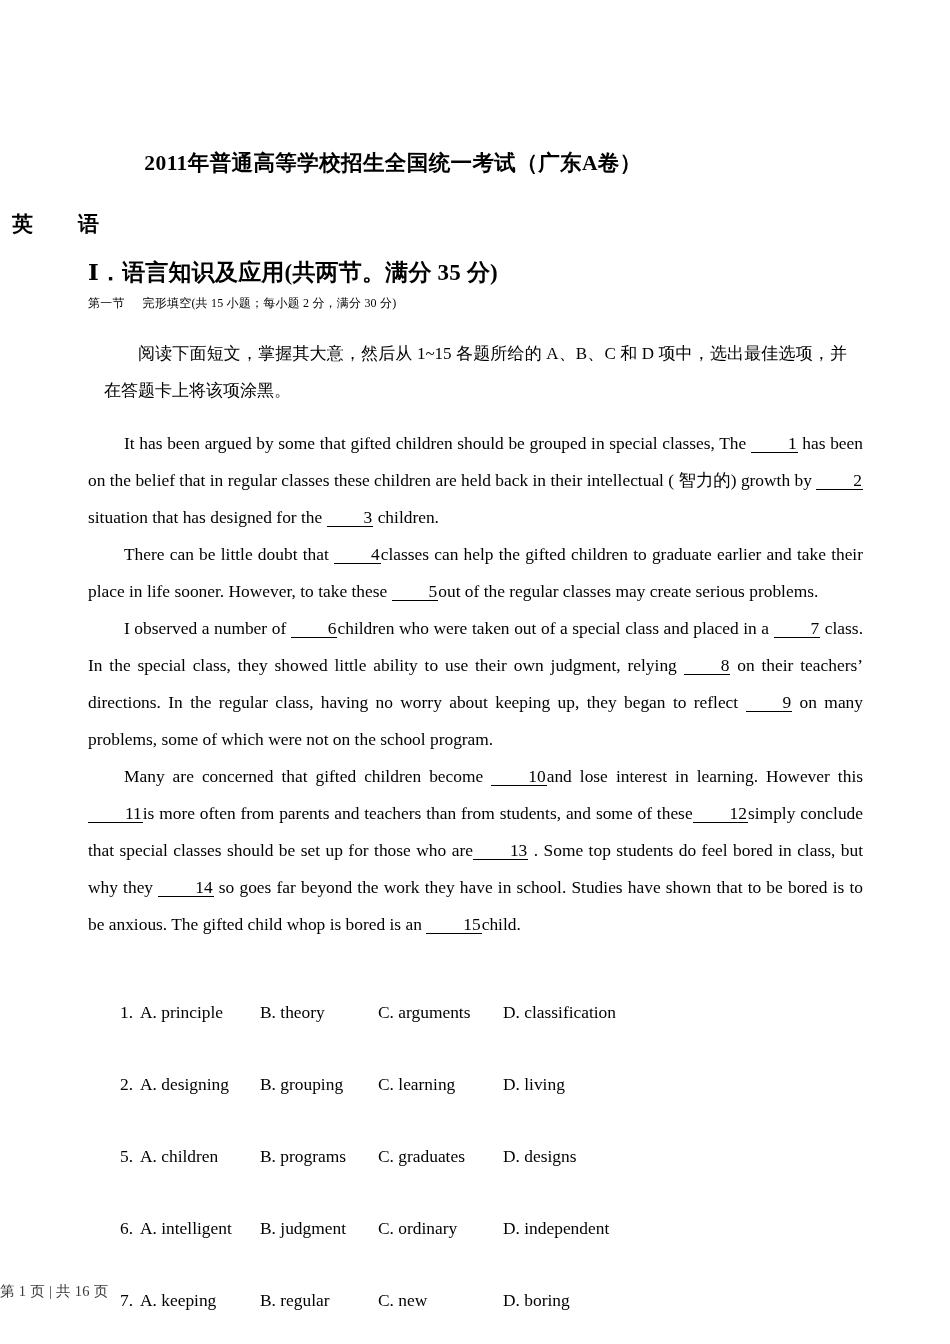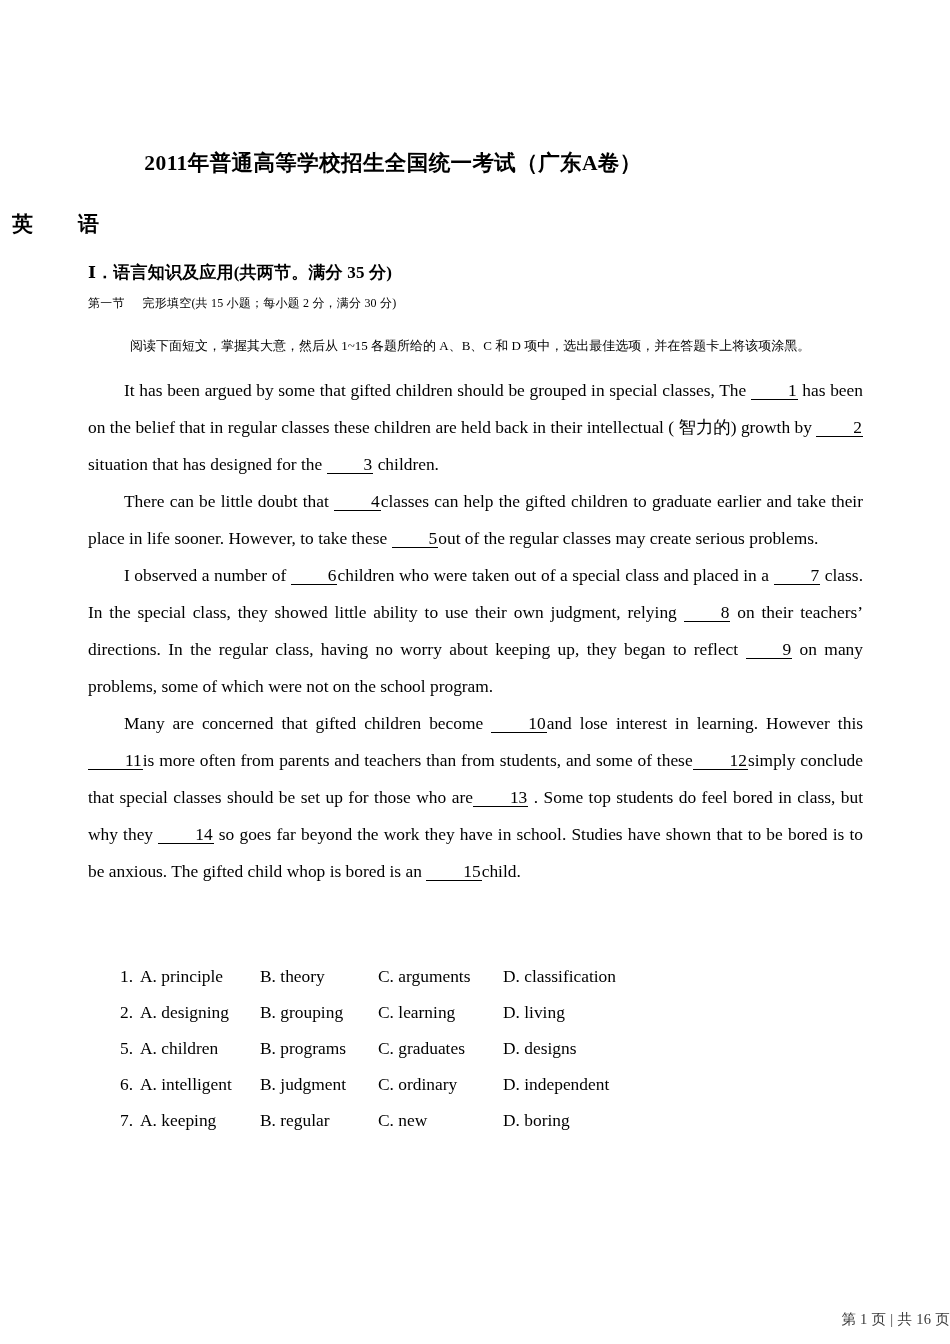--- a/index.html
+++ b/index.html
@@ -50,38 +50,38 @@
 
   
   .body-block {
     position: absolute;
     left: 88px;
     top: 258px;
     width: 775px;
   }
 
   .sec-head {
-    font-size: 17px;
+    font-size: 23px;
     font-weight: bold;
     line-height: 30px;
     margin: 0;
     letter-spacing: 0.2px;
   }
   .sec-sub {
     font-size: 12px;
     line-height: 31px;
     margin: 0;
     letter-spacing: 0.2px;
   }
   .sec-sub .gap { display: inline-block; width: 18px; }
 
   .cn-para {
-    font-size: 13px;
+    font-size: 17px;
     line-height: 37px;
-    margin: 8px;
+    margin: 16px;
     text-align: justify;
     text-justify: inter-ideograph;
     text-indent: 34px;
   }
 
   .en-para {
     font-size: 17.4px;
     line-height: 37px;
     margin: 0;
     text-align: justify;
@@ -105,41 +105,41 @@
   .options {
     position: absolute;
     left: 120px;
     top: 958px;
     width: 760px;
   }
   .opt-row {
     font-size: 17.4px;
     line-height: 36px;
     white-space: nowrap;
+    margin-top: 36px;
   }
   .opt-num {
     display: inline-block;
     width: 20px;
   }
   .opt-a { display: inline-block; min-width: 120px; }
   .opt-b { display: inline-block; min-width: 118px; }
   .opt-c { display: inline-block; min-width: 125px; }
   .opt-d { display: inline-block; }
 
   
   .footer {
     position: absolute;
     left: 0;
     top: 1282px;
     width: 950px;
-    text-align: right;
+    text-align: left;
     font-size: 14.5px;
     color: #3a3a3a;
     letter-spacing: 0.3px;
-    margin-top: 28px;
   }
 </style>
 </head>
 <body>
 
 <div class="page">
 
   <div class="doc-title">2011年普通高等学校招生全国统一考试（广东A卷）</div>
   <div class="subject-title">英　　语</div>
 

